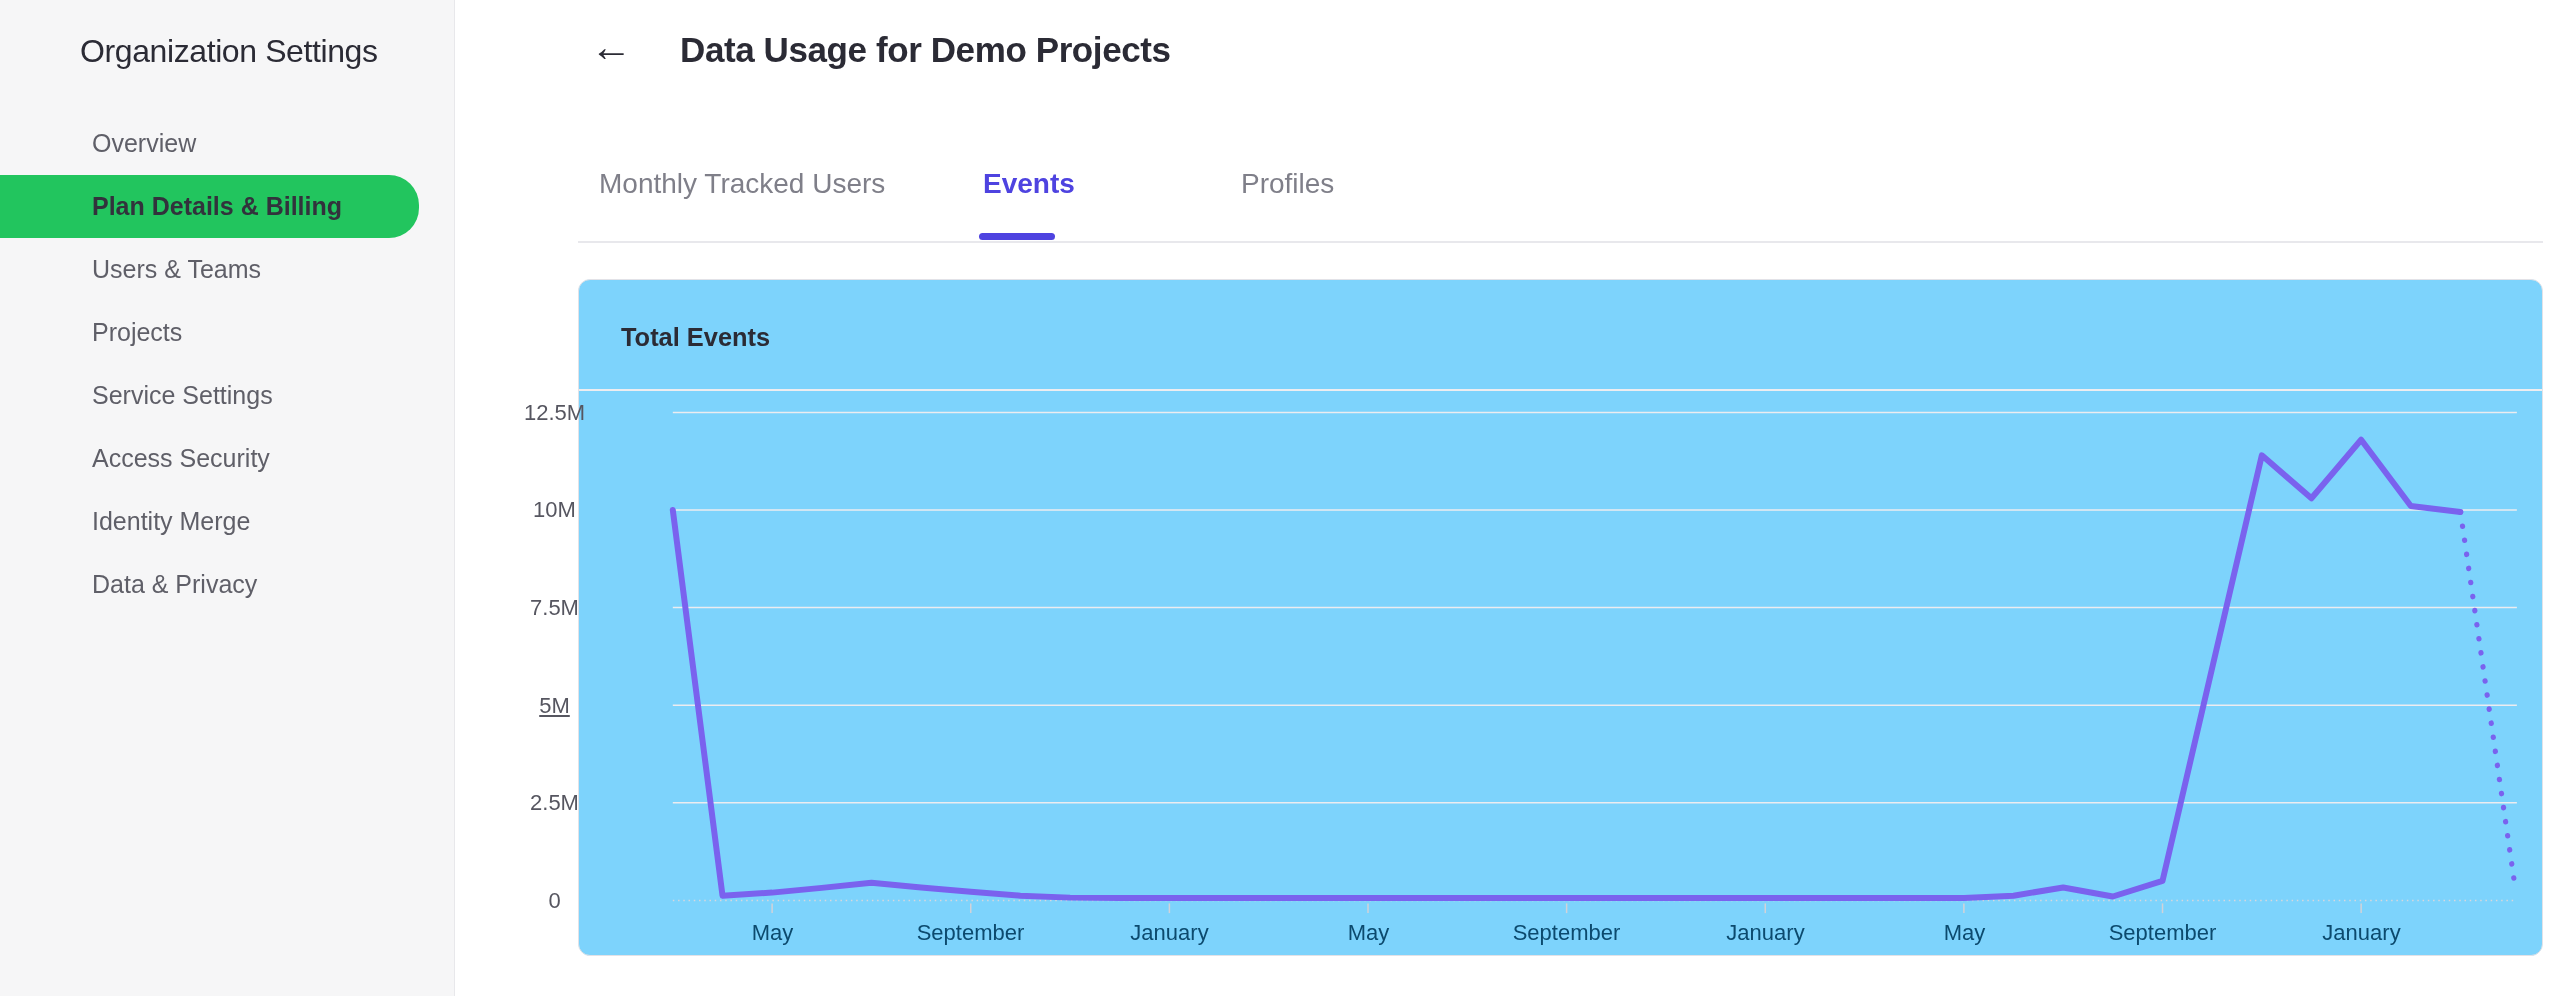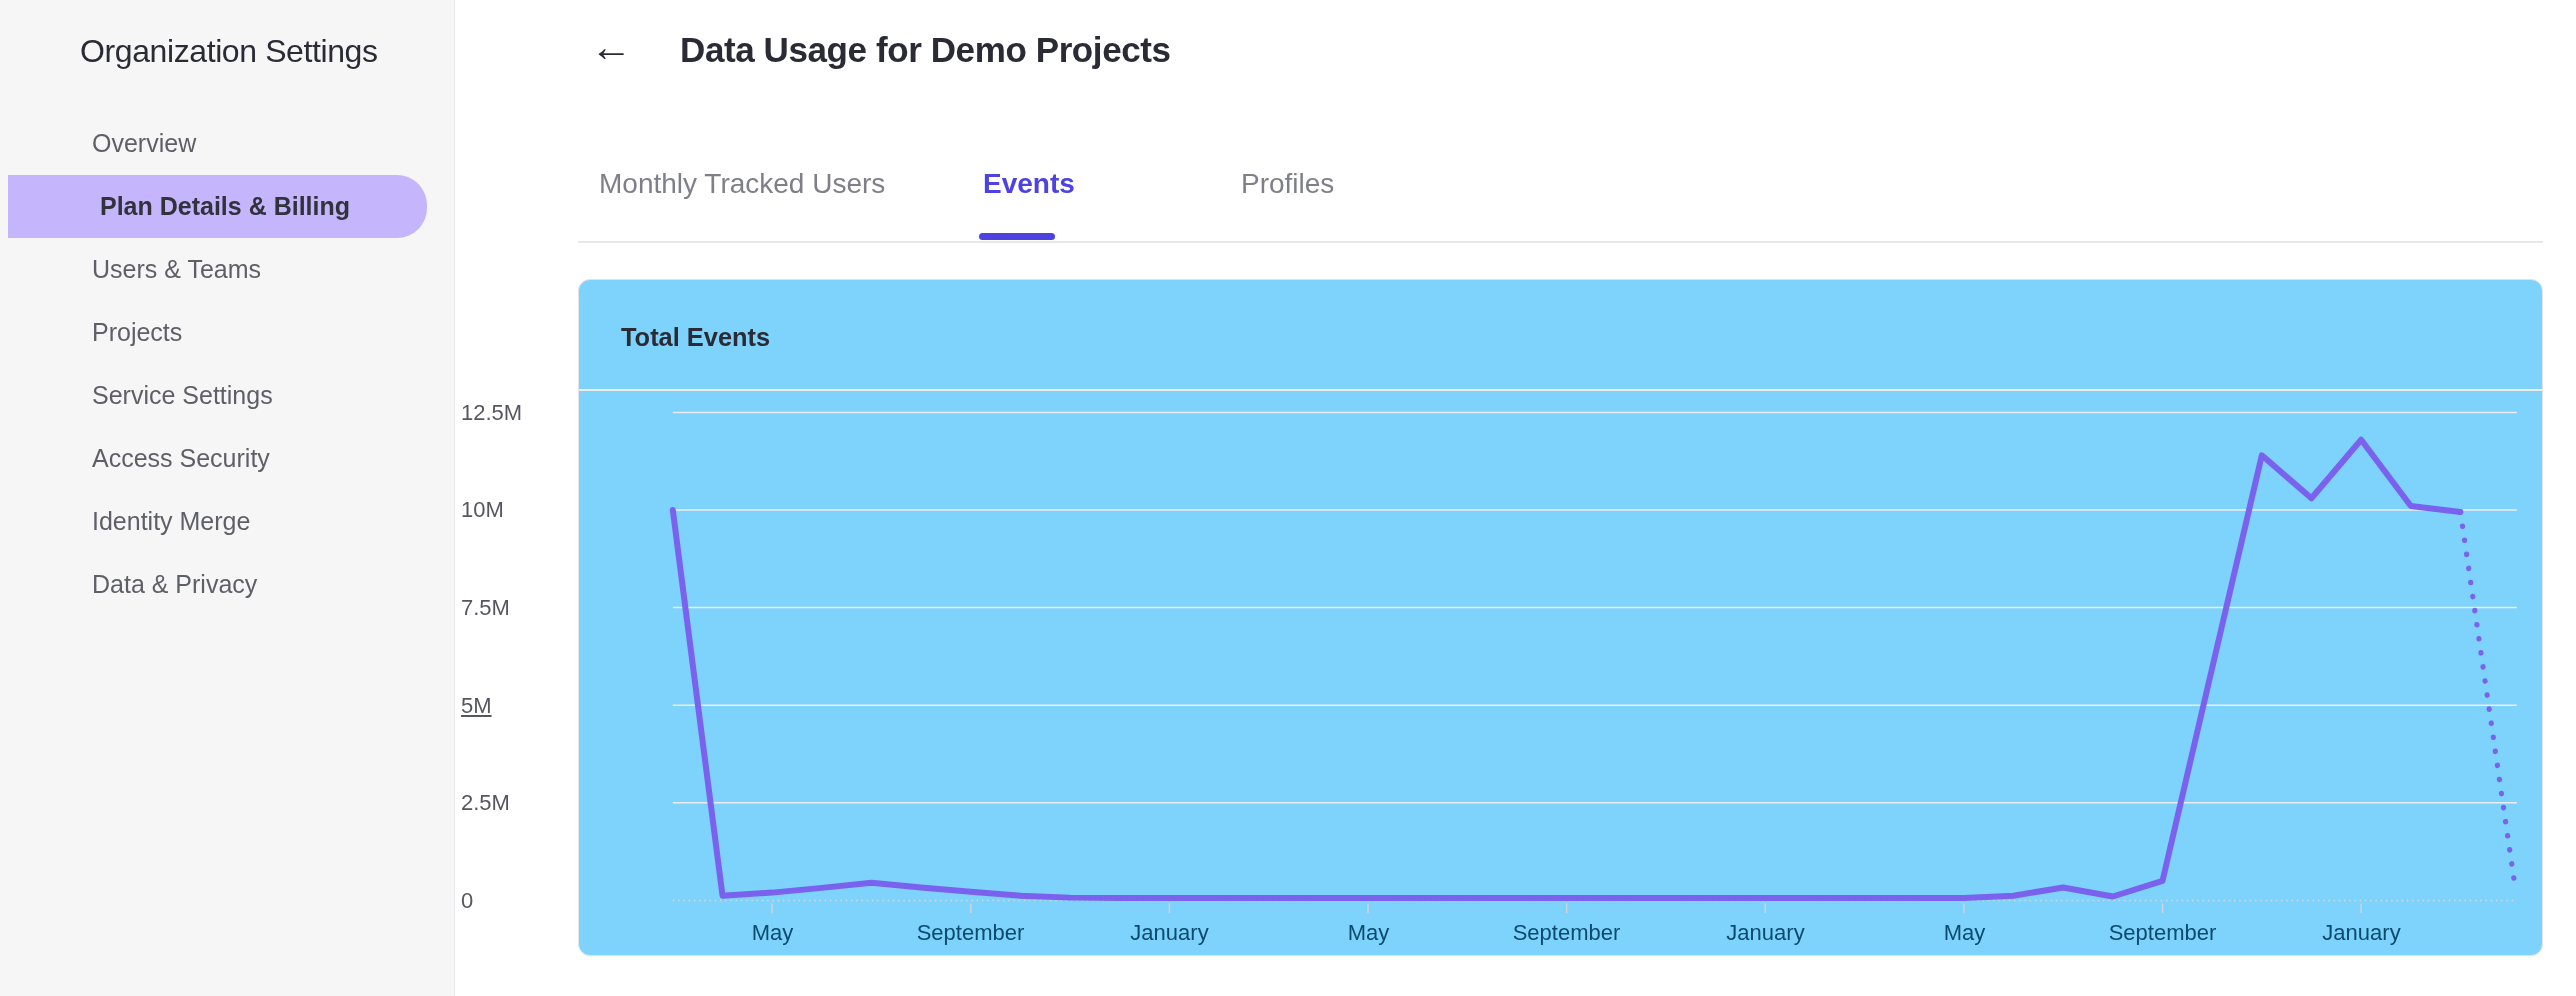--- a/index.html
+++ b/index.html
@@ -27,23 +27,23 @@
   .nav { position: absolute; left: 0; top: 112px; width: 455px; }
   .nav-item {
     height: 63px; width: 419px;
     box-sizing: border-box;
     display: flex; align-items: center;
     padding-left: 92px;
     font-size: 25px; color: #5f5f68;
     cursor: pointer; white-space: nowrap;
   }
   .nav-item.selected {
-    background: #c4b5fd;
+    background: #22c55e;
     border-radius: 0 30px 30px 0;
-    color: #32323c; font-weight: 600; margin-left: 8px;
+    color: #32323c; font-weight: 600;
   }
   
   .back-btn {
     position: absolute; left: 587px; top: 22.5px;
     width: 48px; height: 48px;
     display: flex; align-items: center; justify-content: center;
     font-size: 42px; color: #2b2b35;
     cursor: pointer; user-select: none;
   }
   .page-title {
@@ -87,21 +87,21 @@
     width: 100%; height: 1.5px; background: #ededf0;
   }
   
   #chart-svg {
     position: absolute; left: 0; top: 0;
     width: 2576px; height: 997px;
     pointer-events: none;
   }
   .y-label {
     position: absolute; left: 461px; width: 187px;
-    text-align: left; font-size: 22px; color: #565660;
+    text-align: center; font-size: 22px; color: #565660;
     line-height: 27px;
   }
   .x-label {
     position: absolute; width: 225px;
     text-align: center; font-size: 22px; color: #0c4a6e;
     line-height: 27px;
   }
 </style>
 </head>
 <body>

